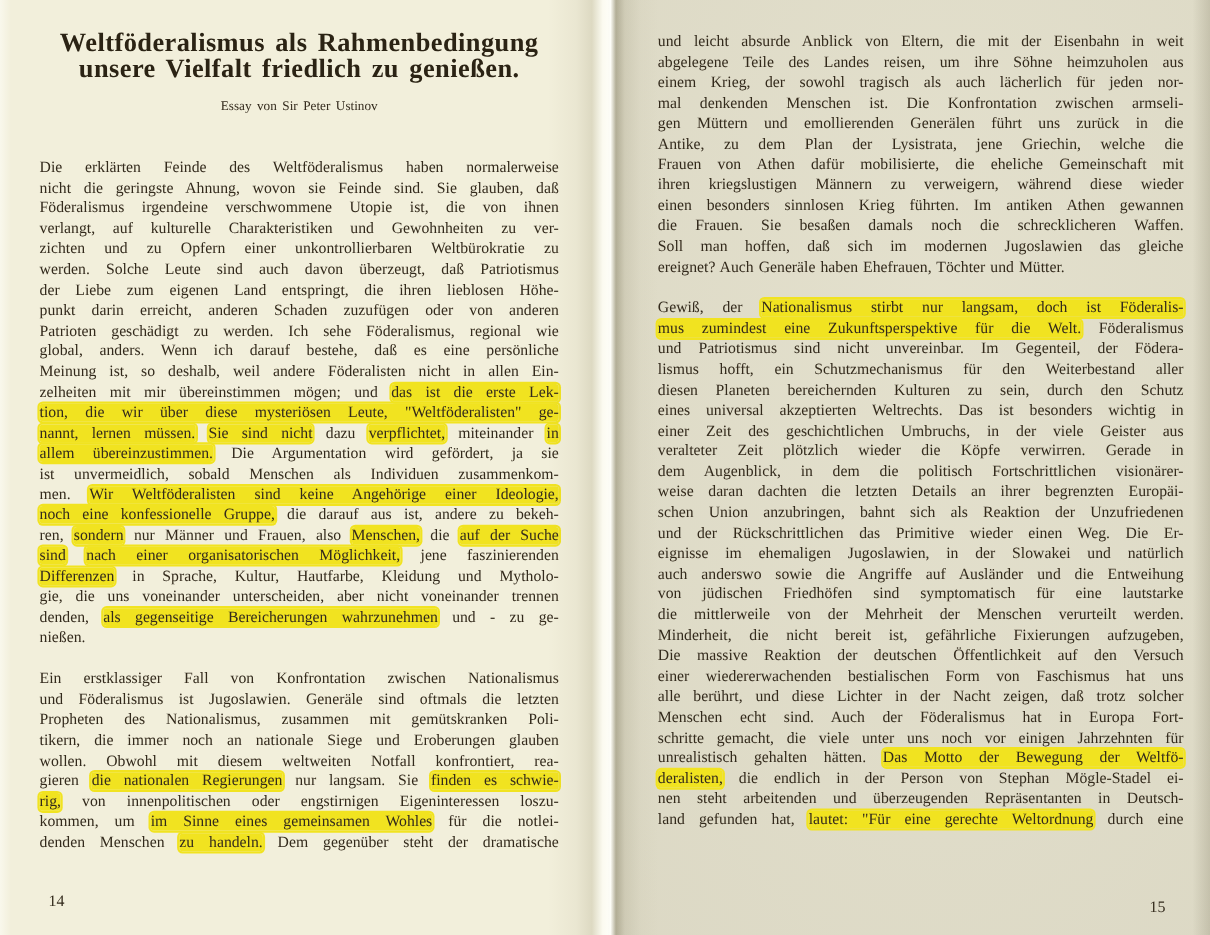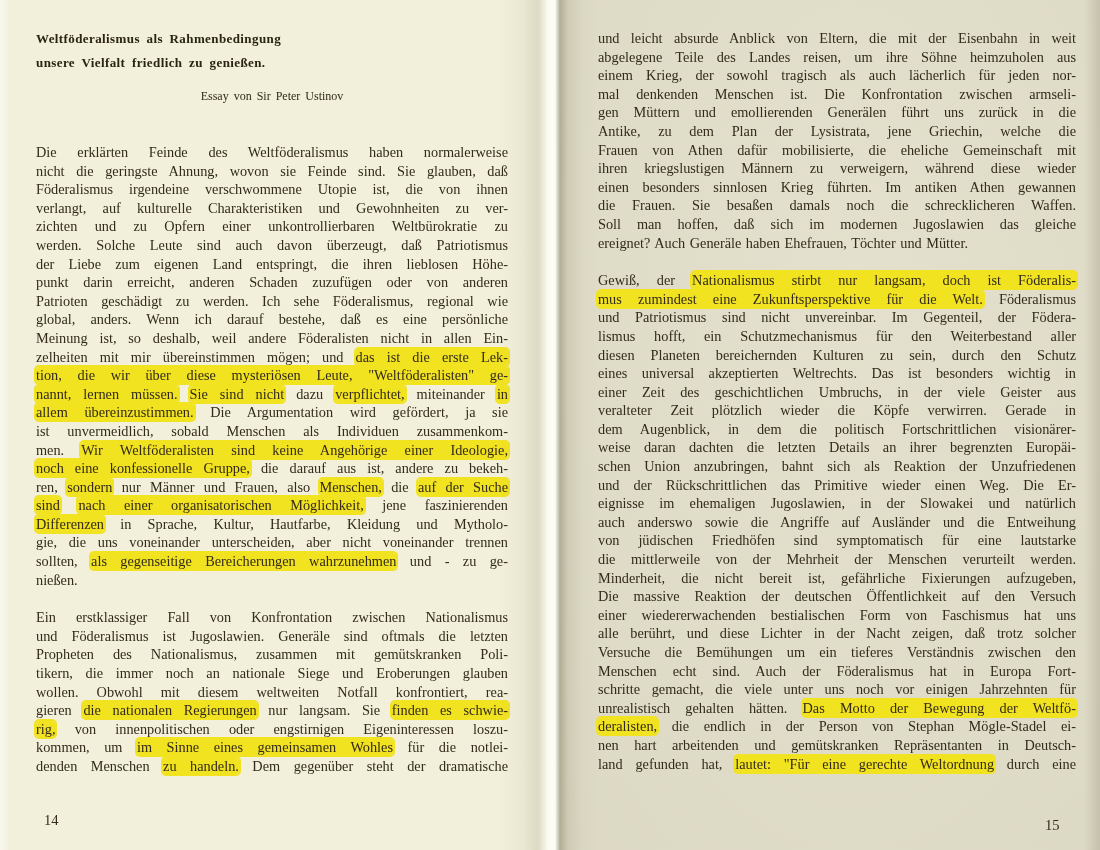--- a/index.html
+++ b/index.html
@@ -28,22 +28,22 @@
   .edge-left{position:absolute;left:0;top:0;width:10px;height:850px;z-index:4;
     background:linear-gradient(90deg, rgba(255,255,250,0.55), rgba(255,255,250,0));}
   .edge-right{position:absolute;right:0;top:0;width:16px;height:850px;z-index:4;
     background:linear-gradient(270deg, rgba(110,104,78,0.22), rgba(110,104,78,0));}
 
   .col{position:absolute;top:0;}
   .col-left{left:36px;width:472px;}
   .col-right{left:598px;width:478px;}
 
   .title{
-    margin-top:27px;font-weight:bold;
-    font-size:13px;line-height:24px;color:var(--title-ink,#2b2314);
+    margin-top:27px;text-align:center;font-weight:bold;
+    font-size:24px;line-height:24px;color:var(--title-ink,#2b2314);
     letter-spacing:0.4px;word-spacing:3px;
   }
   .byline{
     margin-top:11px;text-align:center;font-size:12px;line-height:20px;
     color:var(--ink,#332a1c);word-spacing:2px;
   }
   .body-left{margin-top:37px;}
   .body-right{margin-top:29px;}
 
   .para + .para{margin-top:19px;}
@@ -101,21 +101,21 @@
         <div class="line"><span class="hl">tion, die wir über diese mysteriösen Leute, "Weltföderalisten" ge-</span></div>
         <div class="line"><span class="hl">nannt, lernen müssen.</span><span> </span><span class="hl">Sie sind nicht</span><span> dazu </span><span class="hl">verpflichtet,</span><span> miteinander </span><span class="hl">in</span></div>
         <div class="line"><span class="hl">allem übereinzustimmen.</span><span> Die Argumentation wird gefördert, ja sie</span></div>
         <div class="line"><span>ist unvermeidlich, sobald Menschen als Individuen zusammenkom-</span></div>
         <div class="line"><span>men. </span><span class="hl">Wir Weltföderalisten sind keine Angehörige einer Ideologie,</span></div>
         <div class="line"><span class="hl">noch eine konfessionelle Gruppe,</span><span> die darauf aus ist, andere zu bekeh-</span></div>
         <div class="line"><span>ren, </span><span class="hl">sondern</span><span> nur Männer und Frauen, also </span><span class="hl">Menschen,</span><span> die </span><span class="hl">auf der Suche</span></div>
         <div class="line"><span class="hl">sind</span><span> </span><span class="hl">nach einer organisatorischen Möglichkeit,</span><span> jene faszinierenden</span></div>
         <div class="line"><span class="hl">Differenzen</span><span> in Sprache, Kultur, Hautfarbe, Kleidung und Mytholo-</span></div>
         <div class="line"><span>gie, die uns voneinander unterscheiden, aber nicht voneinander trennen</span></div>
-        <div class="line"><span>sollten, </span><span class="hl">als gegenseitige Bereicherungen wahrzunehmen</span><span> und - zu ge-</span></div>
+        <div class="line"><span>denden, </span><span class="hl">als gegenseitige Bereicherungen wahrzunehmen</span><span> und - zu ge-</span></div>
         <div class="line last"><span>nießen.</span></div>
       </div>
       <div class="para">
         <div class="line"><span>Ein erstklassiger Fall von Konfrontation zwischen Nationalismus</span></div>
         <div class="line"><span>und Föderalismus ist Jugoslawien. Generäle sind oftmals die letzten</span></div>
         <div class="line"><span>Propheten des Nationalismus, zusammen mit gemütskranken Poli-</span></div>
         <div class="line"><span>tikern, die immer noch an nationale Siege und Eroberungen glauben</span></div>
         <div class="line"><span>wollen. Obwohl mit diesem weltweiten Notfall konfrontiert, rea-</span></div>
         <div class="line"><span>gieren </span><span class="hl">die nationalen Regierungen</span><span> nur langsam. Sie </span><span class="hl">finden es schwie-</span></div>
         <div class="line"><span class="hl">rig,</span><span> von innenpolitischen oder engstirnigen Eigeninteressen loszu-</span></div>
@@ -155,25 +155,24 @@
         <div class="line"><span>schen Union anzubringen, bahnt sich als Reaktion der Unzufriedenen</span></div>
         <div class="line"><span>und der Rückschrittlichen das Primitive wieder einen Weg. Die Er-</span></div>
         <div class="line"><span>eignisse im ehemaligen Jugoslawien, in der Slowakei und natürlich</span></div>
         <div class="line"><span>auch anderswo sowie die Angriffe auf Ausländer und die Entweihung</span></div>
         <div class="line"><span>von jüdischen Friedhöfen sind symptomatisch für eine lautstarke</span></div>
         <div class="line"><span>die mittlerweile von der Mehrheit der Menschen verurteilt werden.</span></div>
         <div class="line"><span>Minderheit, die nicht bereit ist, gefährliche Fixierungen aufzugeben,</span></div>
         <div class="line"><span>Die massive Reaktion der deutschen Öffentlichkeit auf den Versuch</span></div>
         <div class="line"><span>einer wiedererwachenden bestialischen Form von Faschismus hat uns</span></div>
         <div class="line"><span>alle berührt, und diese Lichter in der Nacht zeigen, daß trotz solcher</span></div>
-        <div class="line"><span>Versuche die Bemühungen um ein tieferes Verständnis zwischen den</span></div>
         <div class="line"><span>Menschen echt sind. Auch der Föderalismus hat in Europa Fort-</span></div>
         <div class="line"><span>schritte gemacht, die viele unter uns noch vor einigen Jahrzehnten für</span></div>
         <div class="line"><span>unrealistisch gehalten hätten. </span><span class="hl">Das Motto der Bewegung der Weltfö-</span></div>
         <div class="line"><span class="hl">deralisten,</span><span> die endlich in der Person von Stephan Mögle-Stadel ei-</span></div>
-        <div class="line"><span>nen hart arbeitenden und gemütskranken Repräsentanten in Deutsch-</span></div>
+        <div class="line"><span>nen steht arbeitenden und überzeugenden Repräsentanten in Deutsch-</span></div>
         <div class="line"><span>land gefunden hat, </span><span class="hl">lautet: "Für eine gerechte Weltordnung</span><span> durch eine</span></div>
       </div>
     </div>
 </div>
 
 <div class="pagenum pagenum-left">14</div>
 <div class="pagenum pagenum-right">15</div>
 
 </body></html>

